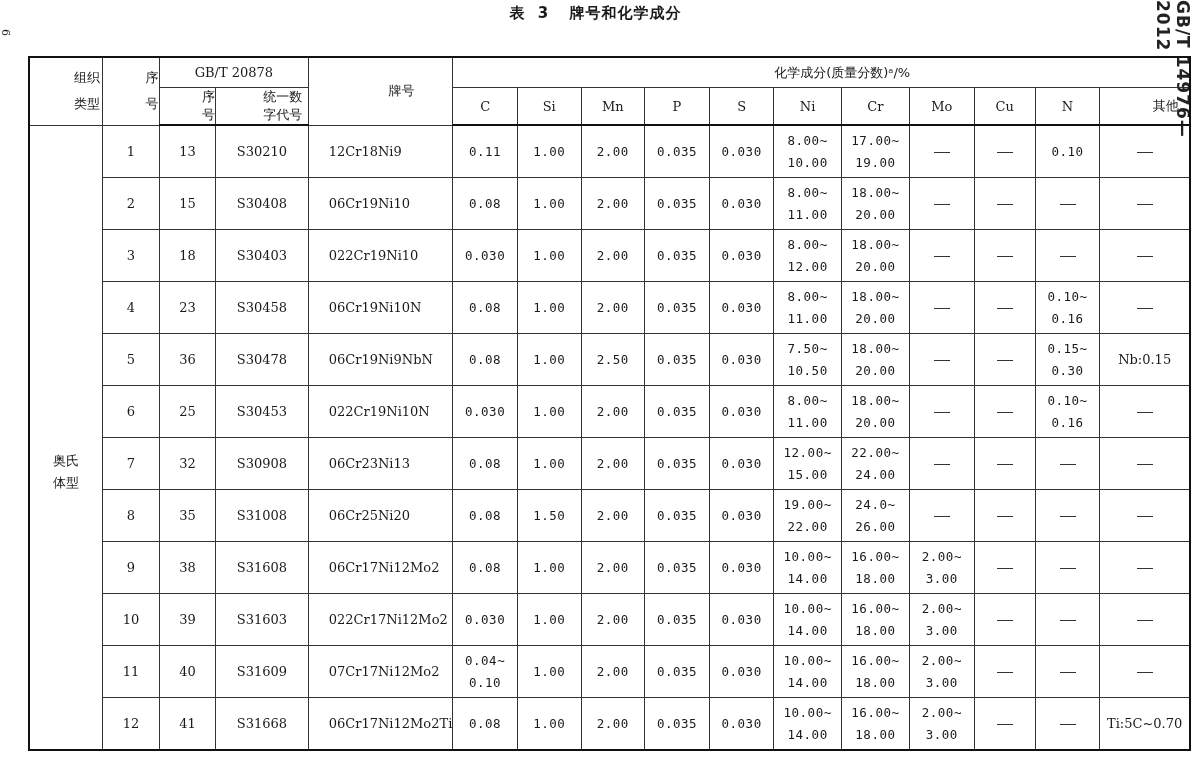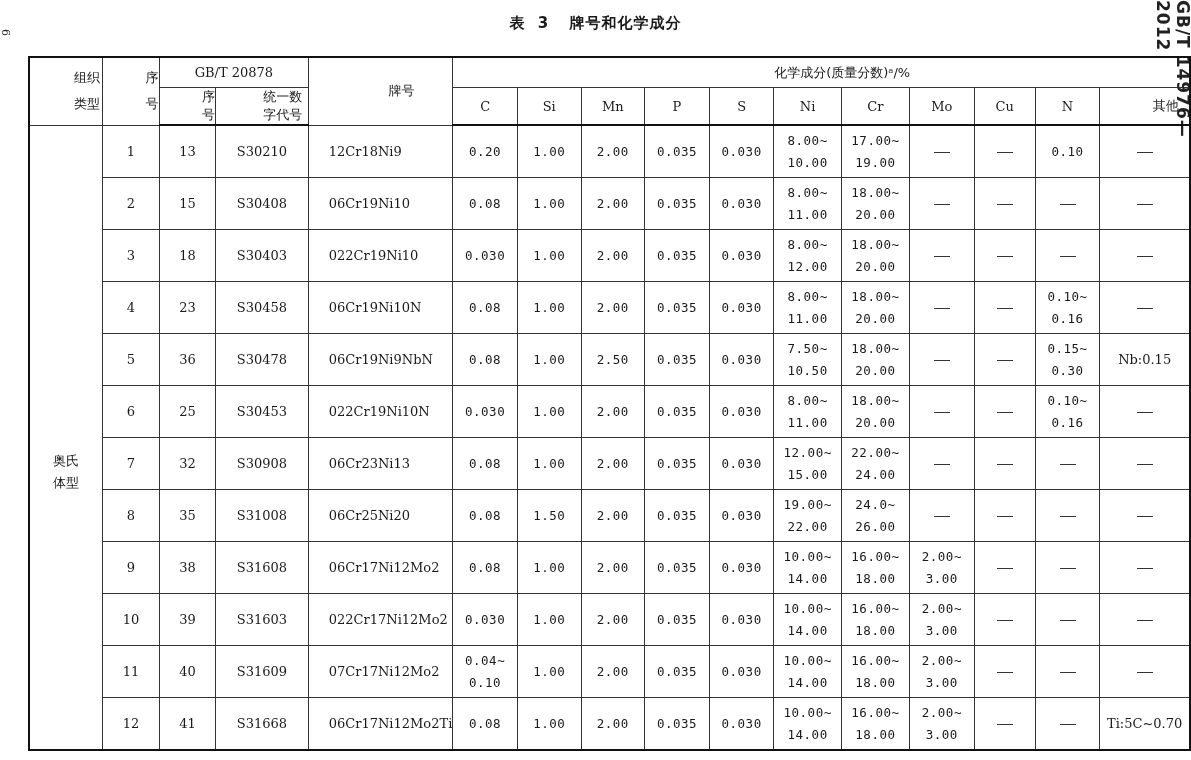--- a/index.html
+++ b/index.html
@@ -2,21 +2,21 @@
 <html><head>
 <meta charset="utf-8">
 <style>
   html, body { margin:0; padding:0; background:#ffffff; }
   body { width:1191px; height:760px; position:relative; overflow:hidden;
          font-family: "DejaVu Serif", "Liberation Serif", serif; color:#1a1a1a; }
   .page-num { position:absolute; left:2px; top:26px; font-size:11px; transform:rotate(90deg); }
   .side-std { position:absolute; right:-2px; top:0; width:22px; height:140px;
               writing-mode:vertical-rl; font-family:"DejaVu Sans","Liberation Sans",sans-serif;
               font-weight:bold; font-size:17px; letter-spacing:1px; color:#222; }
-  .title { position:absolute; left:0; width:1191px; top:14px; text-align:center;
+  .title { position:absolute; left:0; width:1191px; top:4px; text-align:center;
            font-family:"DejaVu Sans","Liberation Sans",sans-serif; font-weight:bold; font-size:15px; letter-spacing:1px; }
   .title .num { margin:0 14px 0 6px; }
   table { position:absolute; left:28px; top:56px; border-collapse:collapse; table-layout:fixed; }
   table { border:2px solid #111; }
   td, th { border:1px solid #333; text-align:center; vertical-align:middle; padding:0; font-weight:normal; font-size:13px; }
   thead th { height:29px; }
   thead tr:last-child th { border-bottom:2px solid #111; }
   .cn { font-family:"DejaVu Sans","Liberation Sans",sans-serif; font-size:13px;padding-left:42px; }
   tbody td { height:51px; }
   .mono { font-family:"DejaVu Sans Mono","Liberation Mono",monospace; font-size:12.5px; line-height:22px; letter-spacing:0.5px; }
@@ -79,21 +79,21 @@
         <th class="cn">其他</th>
       </tr>
   </thead>
   <tbody id="tbody">
       <tr>
         <td rowspan="12" class="group-cell"><span style="display: inline-block; width: 30px;">奥氏体型</span></td>
         <td>1</td>
         <td>13</td>
         <td>S30210</td>
         <td class="grade">12Cr18Ni9</td>
-        <td class="mono">0.20</td>
+        <td class="mono">0.11</td>
         <td class="mono">1.00</td>
         <td class="mono">2.00</td>
         <td class="mono">0.035</td>
         <td class="mono">0.030</td>
         <td class="mono"><span>8.00~</span><br><span>10.00</span></td>
         <td class="mono"><span>17.00~</span><br><span>19.00</span></td>
         <td class="mono"><span class="dash"></span></td>
         <td class="mono"><span class="dash"></span></td>
         <td class="mono"><span>0.10</span></td>
         <td class=""><span class="dash"></span></td>

